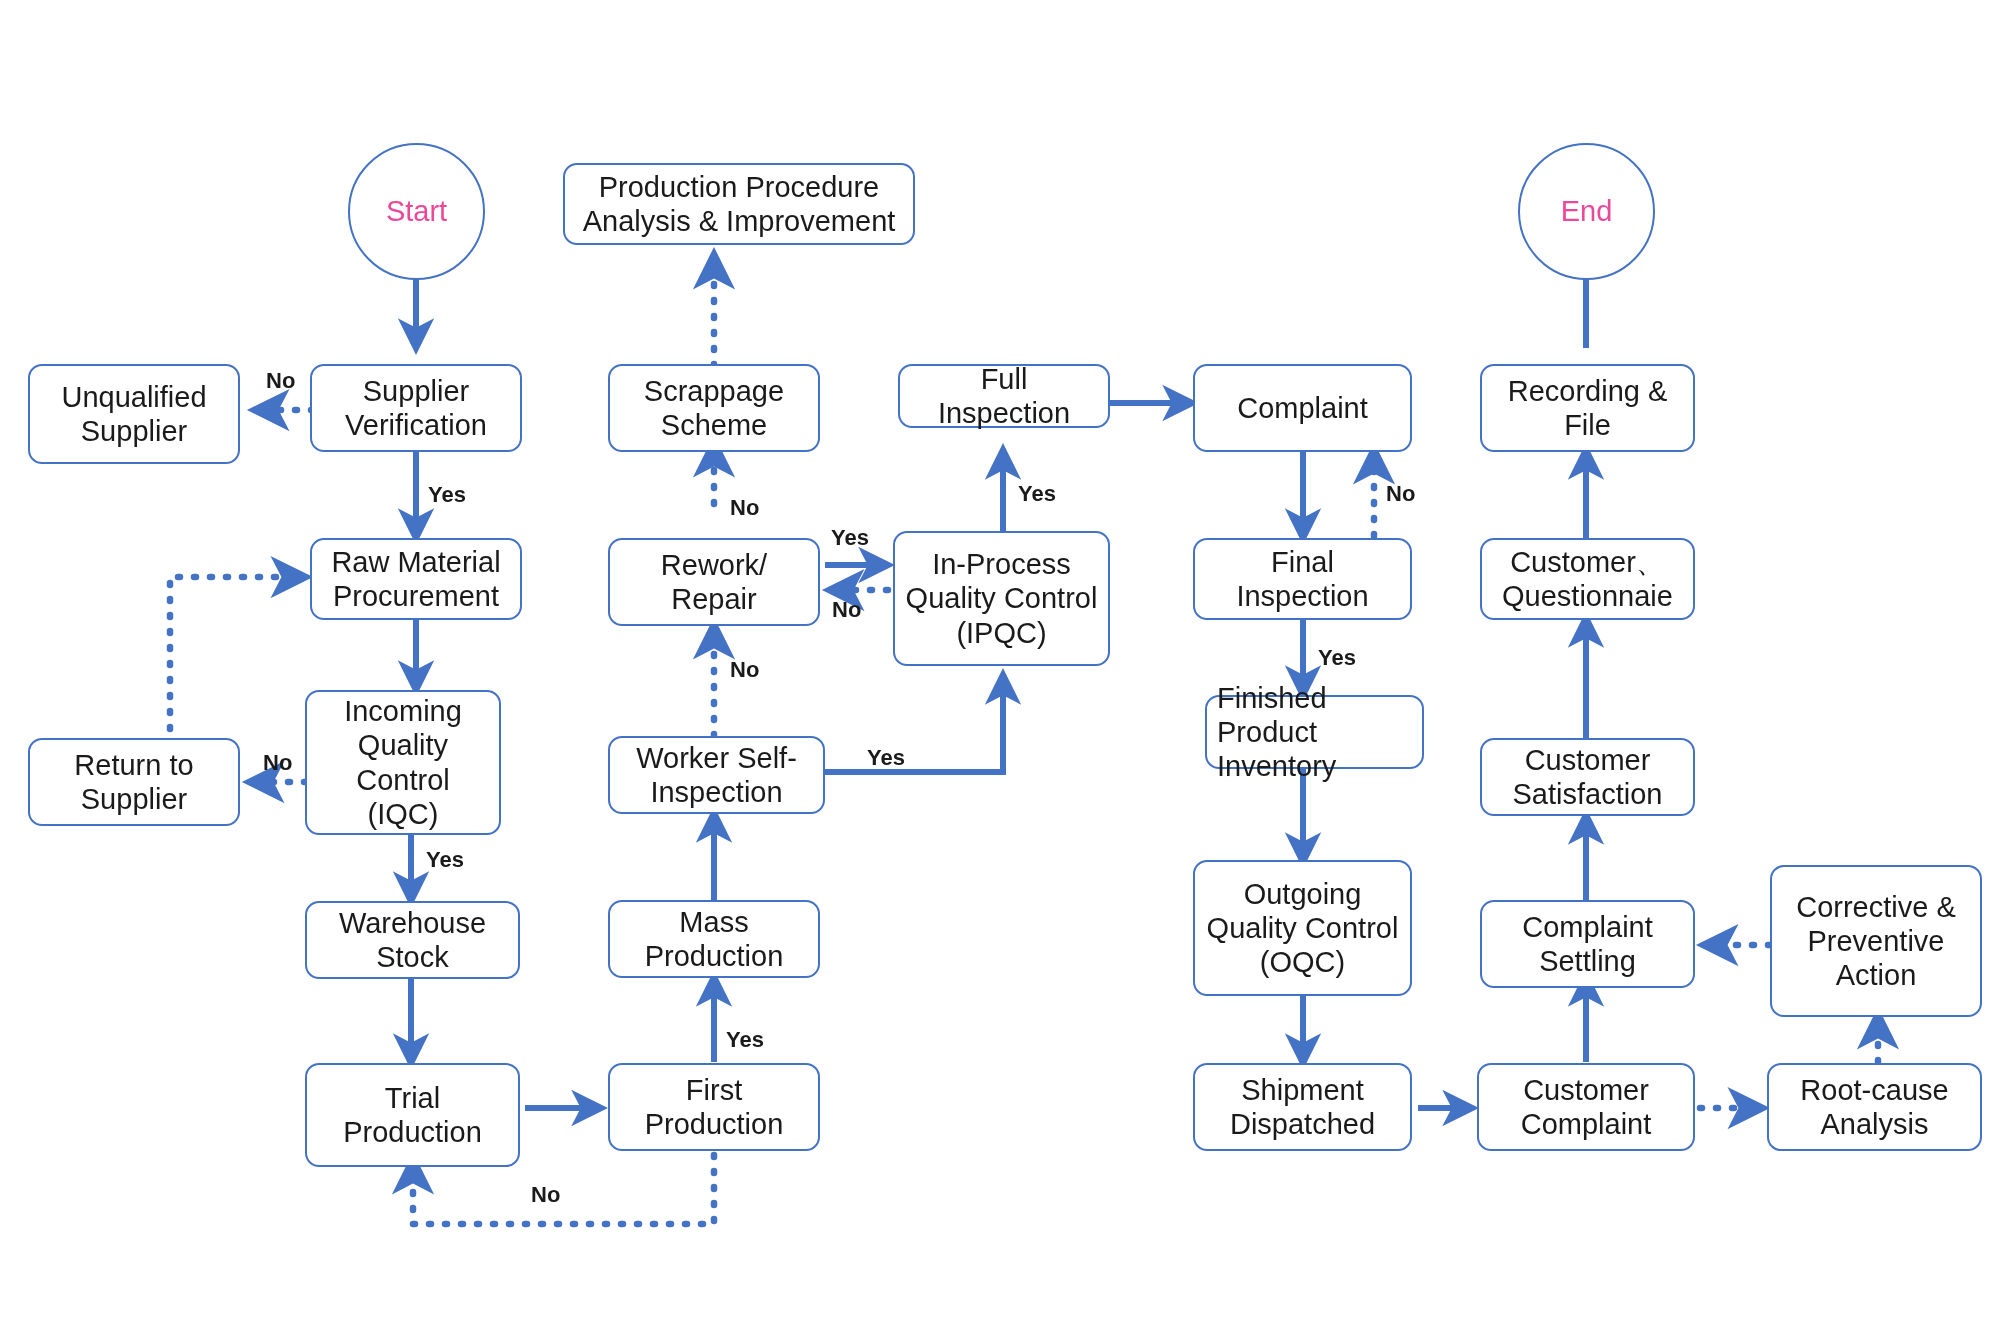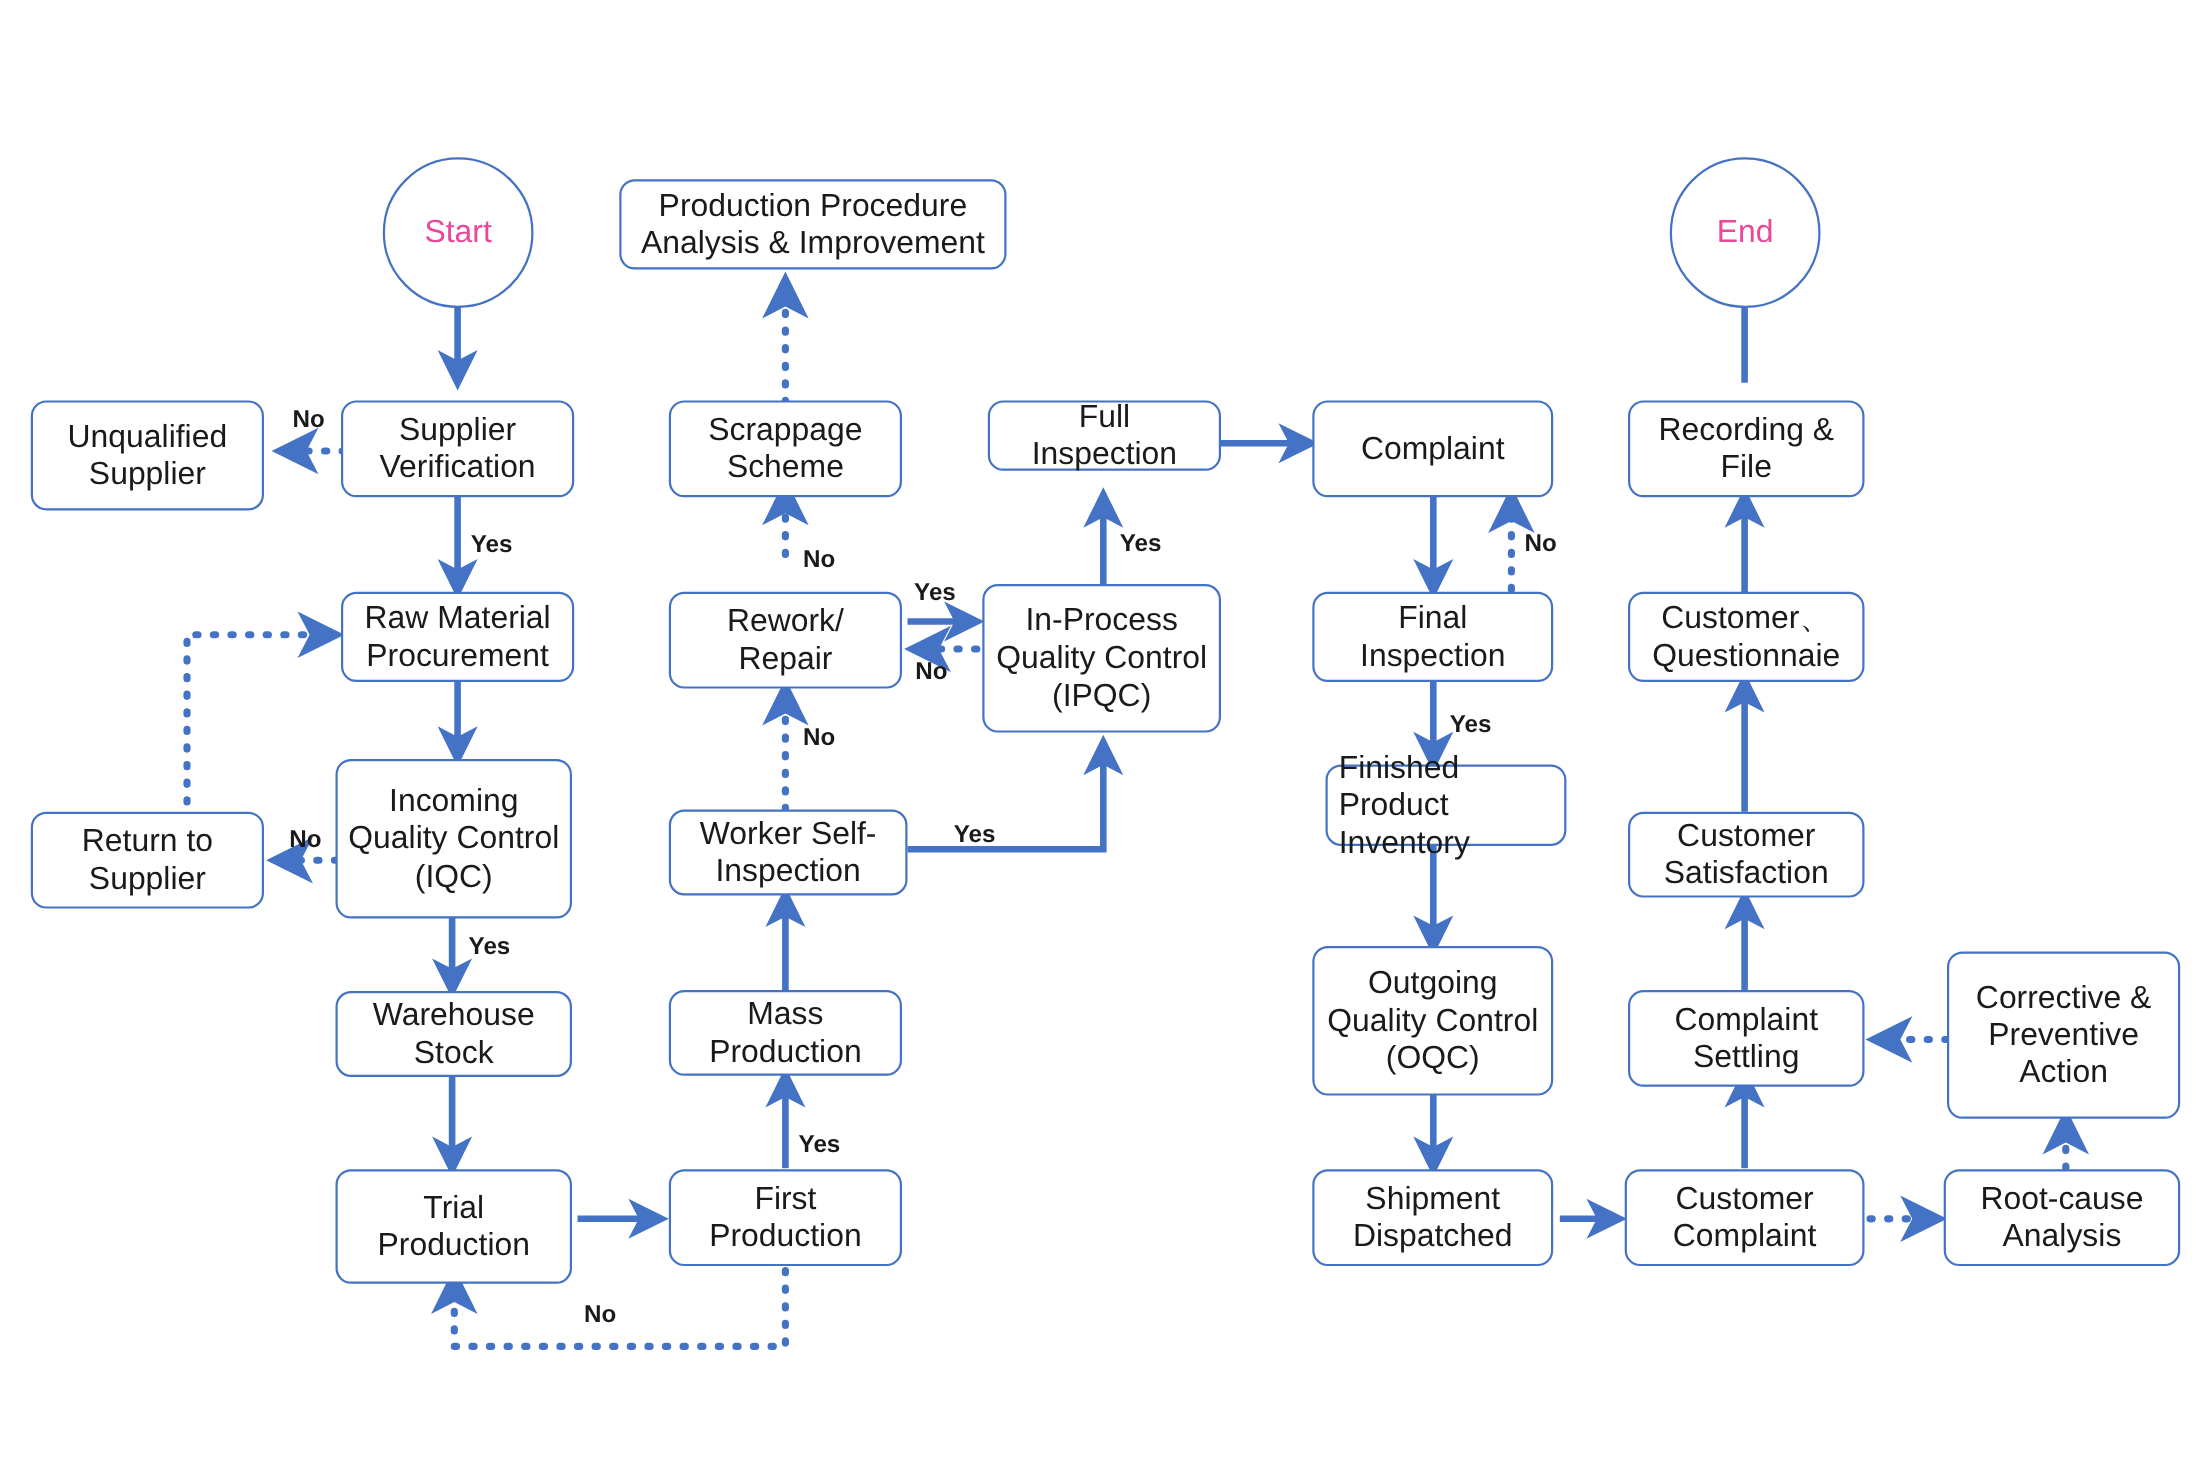--- a/index.html
+++ b/index.html
@@ -211,21 +211,21 @@
   </div>
 
   <div class="node" style="left:1480px; top:538px; width:215px; height:82px;">
     <span class="nl">Customer、<br>Questionnaie</span>
   </div>
 
   <div class="node" style="left:28px; top:738px; width:212px; height:88px;">
     <span class="nl">Return to<br>Supplier</span>
   </div>
 
-  <div class="node" style="left:305px; top:690px; width:215px; height:145px;">
+  <div class="node" style="left:305px; top:690px; width:196px; height:145px;">
     <span class="nl">Incoming<br>Quality Control<br>(IQC)</span>
   </div>
 
   <div class="node" style="left:608px; top:736px; width:217px; height:78px;">
     <span class="nl">Worker Self-<br>Inspection</span>
   </div>
 
   <div class="node left-align" style="left:1193px; top:695px; width:219px; height:74px;margin-left:12px;">
     <span class="nl">Finished Product<br>Inventory</span>
   </div>

